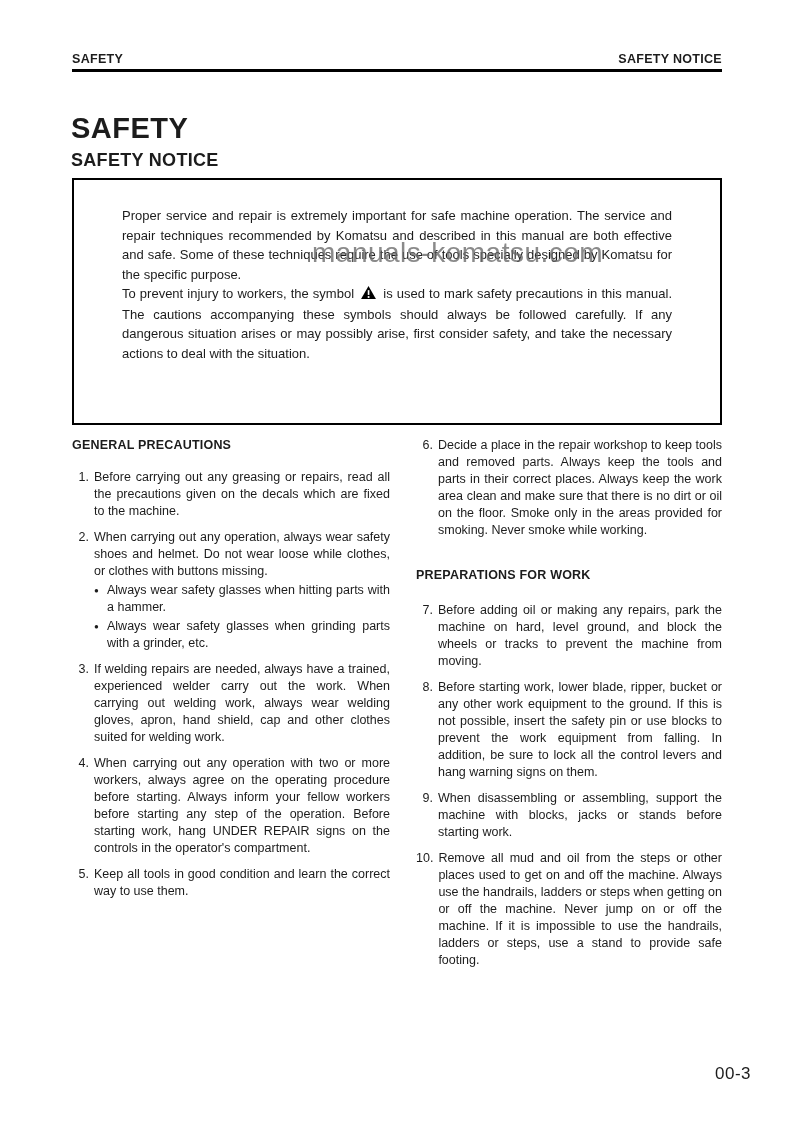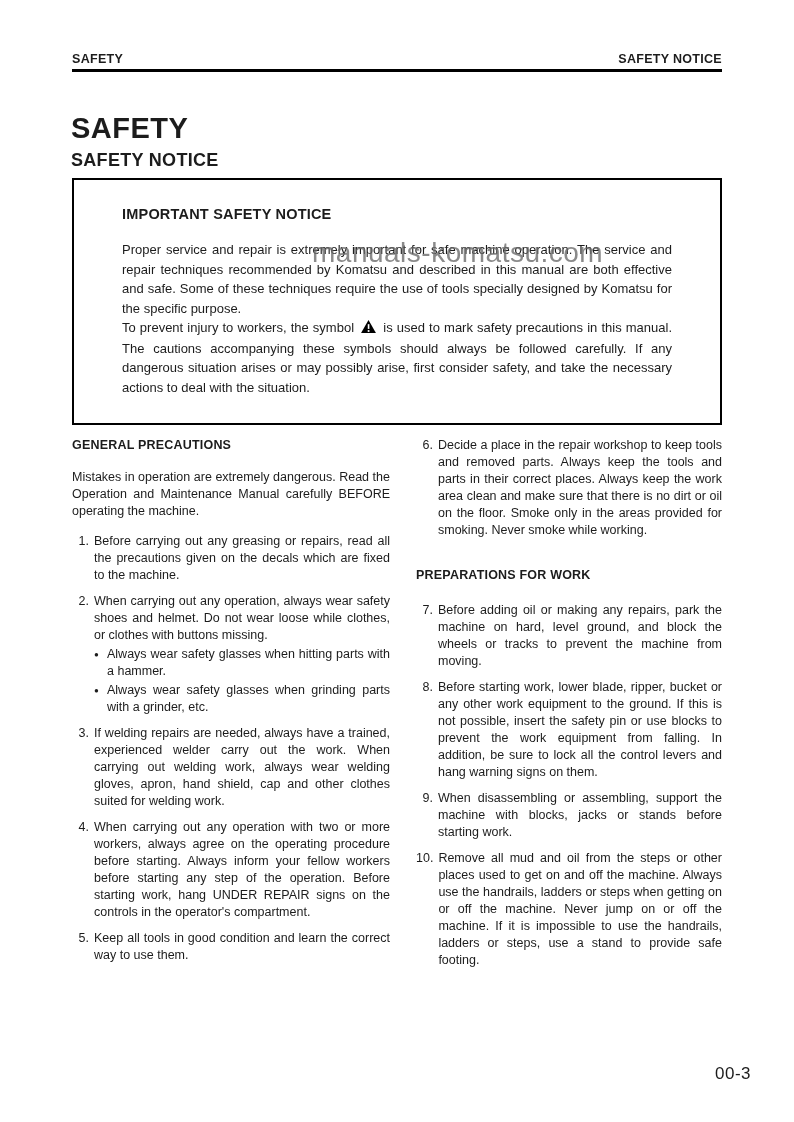--- a/index.html
+++ b/index.html
@@ -85,40 +85,38 @@
   <div class="running-header">
     <span>SAFETY</span>
     <span>SAFETY NOTICE</span>
   </div>
   <div class="header-rule"></div>
 
   <h1 class="doc-title">SAFETY</h1>
   <h2 class="doc-subtitle">SAFETY NOTICE</h2>
 
   <div class="notice-box">
-    <div class="notice-heading">IMPORTANT SAFETY NOTICE</div>
     <p class="notice-para">Proper service and repair is extremely important for safe machine operation. The service and repair techniques recommended by Komatsu and described in this manual are both effective and safe. Some of these techniques require the use of tools specially designed by Komatsu for the specific purpose.</p>
     <p class="notice-para">
       <span>To prevent injury to workers, the symbol</span>
       <span class="warn-icon"><svg width="15" height="13" viewBox="0 0 20 17.5" aria-hidden="true">
             <path d="M10 0 L20 17.5 L0 17.5 Z" fill="#000"></path>
             <rect x="9" y="5.6" width="2.2" height="6.4" fill="#fff"></rect>
             <circle cx="10.1" cy="14.9" r="1.4" fill="#fff"></circle>
           </svg></span>
       <span>is used to mark safety precautions in this manual. The cautions accompanying these symbols should always be followed carefully. If any dangerous situation arises or may possibly arise, first consider safety, and take the necessary actions to deal with the situation.</span>
     </p>
   </div>
 
   <div class="watermark">manuals-komatsu.com</div>
 
   <div class="columns">
 
     <div class="col-left">
       <div class="section-heading">GENERAL PRECAUTIONS</div>
-      <p class="intro">Mistakes in operation are extremely dangerous. Read the Operation and Maintenance Manual carefully BEFORE operating the machine.</p>
 
       <div class="num-item">
         <span class="num">1.</span>
         <div class="body">
             <div class="txt">Before carrying out any greasing or repairs, read all the precautions given on the decals which are fixed to the machine.</div>
           </div>
       </div>
 
       <div class="num-item">
         <span class="num">2.</span>

